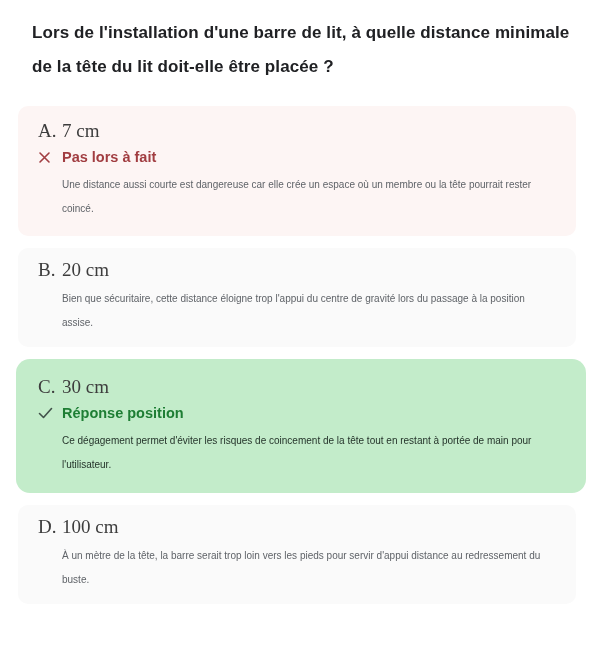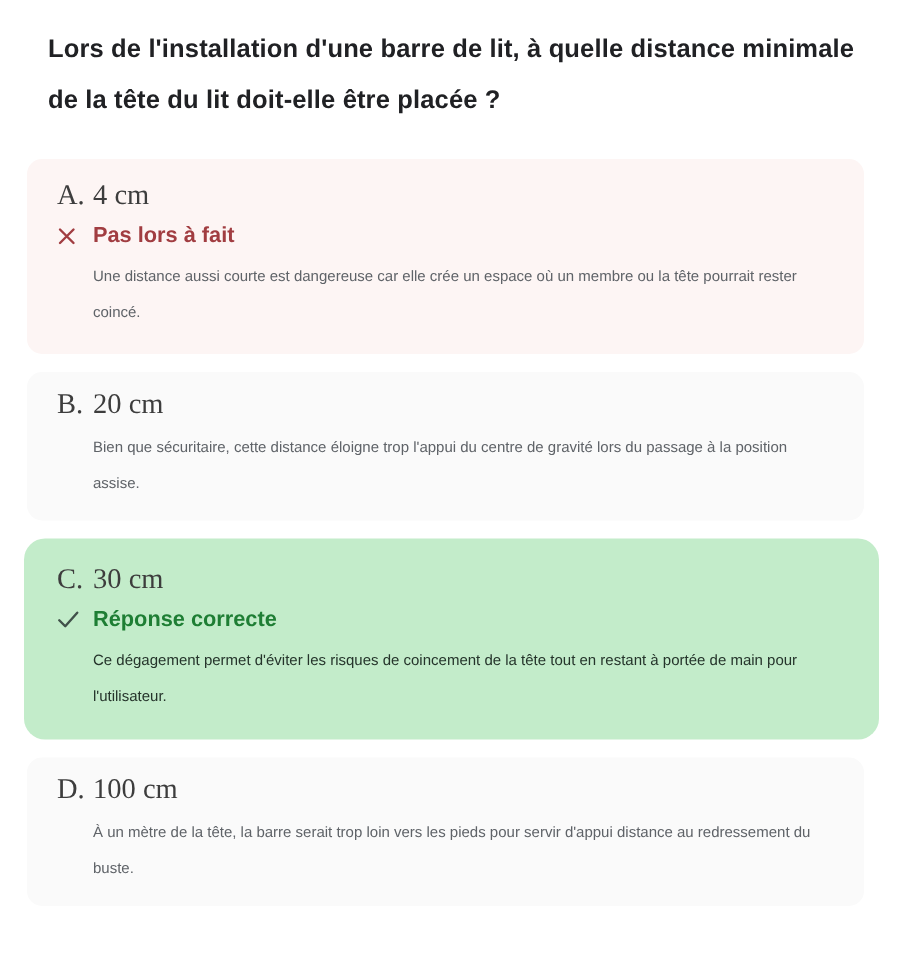--- a/index.html
+++ b/index.html
@@ -89,21 +89,21 @@
 </head>
 <body>
 
 <div class="question">Lors de l'installation d'une barre de lit, à quelle distance minimale de la tête du lit doit-elle être placée ?</div>
 
 <div class="options">
 
   <div class="card incorrect">
     <div class="option-row">
       <span class="option-letter">A.</span>
-      <span class="option-value">4 cm</span>
+      <span class="option-value">7 cm</span>
     </div>
     <div class="feedback-row">
       <span class="fb-icon">
         <svg width="13" height="13" viewBox="0 0 13 13">
             <path d="M2 2 L11 11 M11 2 L2 11" stroke="#a13d41" stroke-width="1.6" stroke-linecap="round" fill="none"></path>
           </svg>
       </span>
       <span class="fb-label">Pas lors à fait</span>
     </div>
     <div class="explanation">Une distance aussi courte est dangereuse car elle crée un espace où un membre ou la tête pourrait rester coincé.</div>
@@ -121,21 +121,21 @@
     <div class="option-row">
       <span class="option-letter">C.</span>
       <span class="option-value">30 cm</span>
     </div>
     <div class="feedback-row">
       <span class="fb-icon">
         <svg width="15" height="12" viewBox="0 0 15 12">
             <path d="M1.5 6.5 L5.5 10.5 L13.5 1.5" stroke="#41514a" stroke-width="1.6" stroke-linecap="round" stroke-linejoin="round" fill="none"></path>
           </svg>
       </span>
-      <span class="fb-label">Réponse correcte</span>
+      <span class="fb-label">Réponse position</span>
     </div>
     <div class="explanation">Ce dégagement permet d'éviter les risques de coincement de la tête tout en restant à portée de main pour l'utilisateur.</div>
   </div>
 
   <div class="card neutral">
     <div class="option-row">
       <span class="option-letter">D.</span>
       <span class="option-value">100 cm</span>
     </div>
     <div class="explanation">À un mètre de la tête, la barre serait trop loin vers les pieds pour servir d'appui distance au redressement du buste.</div>

